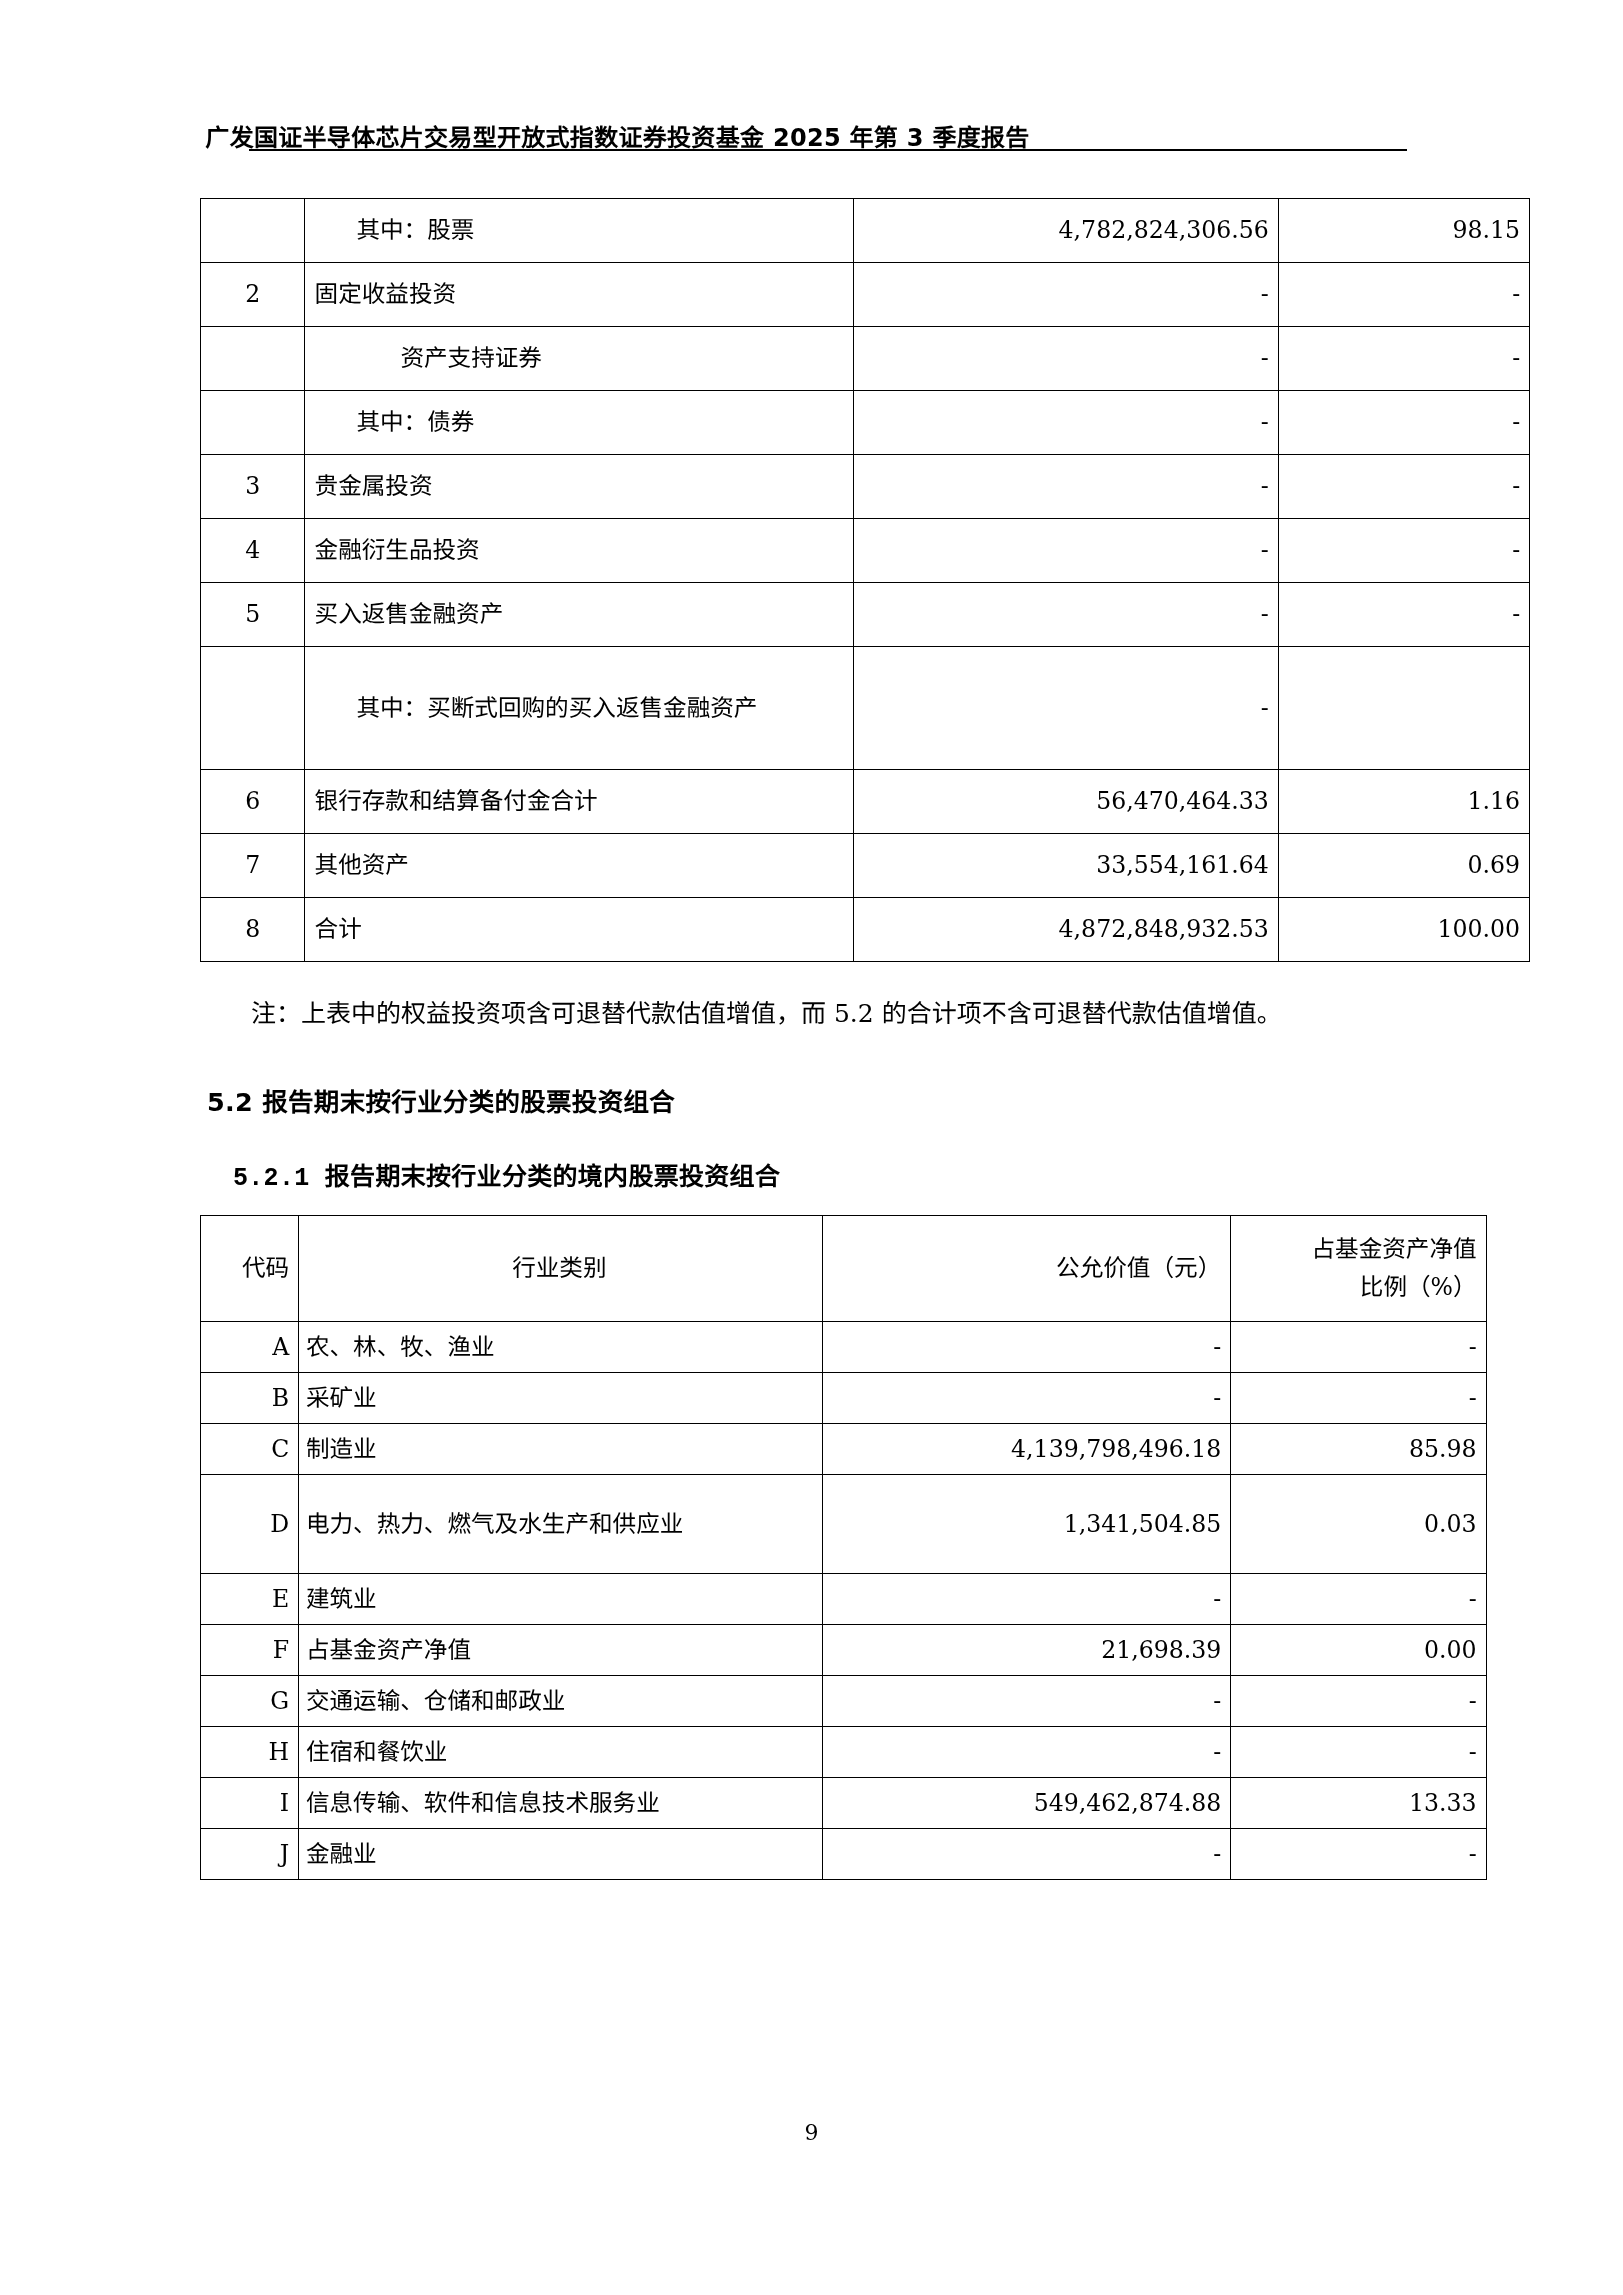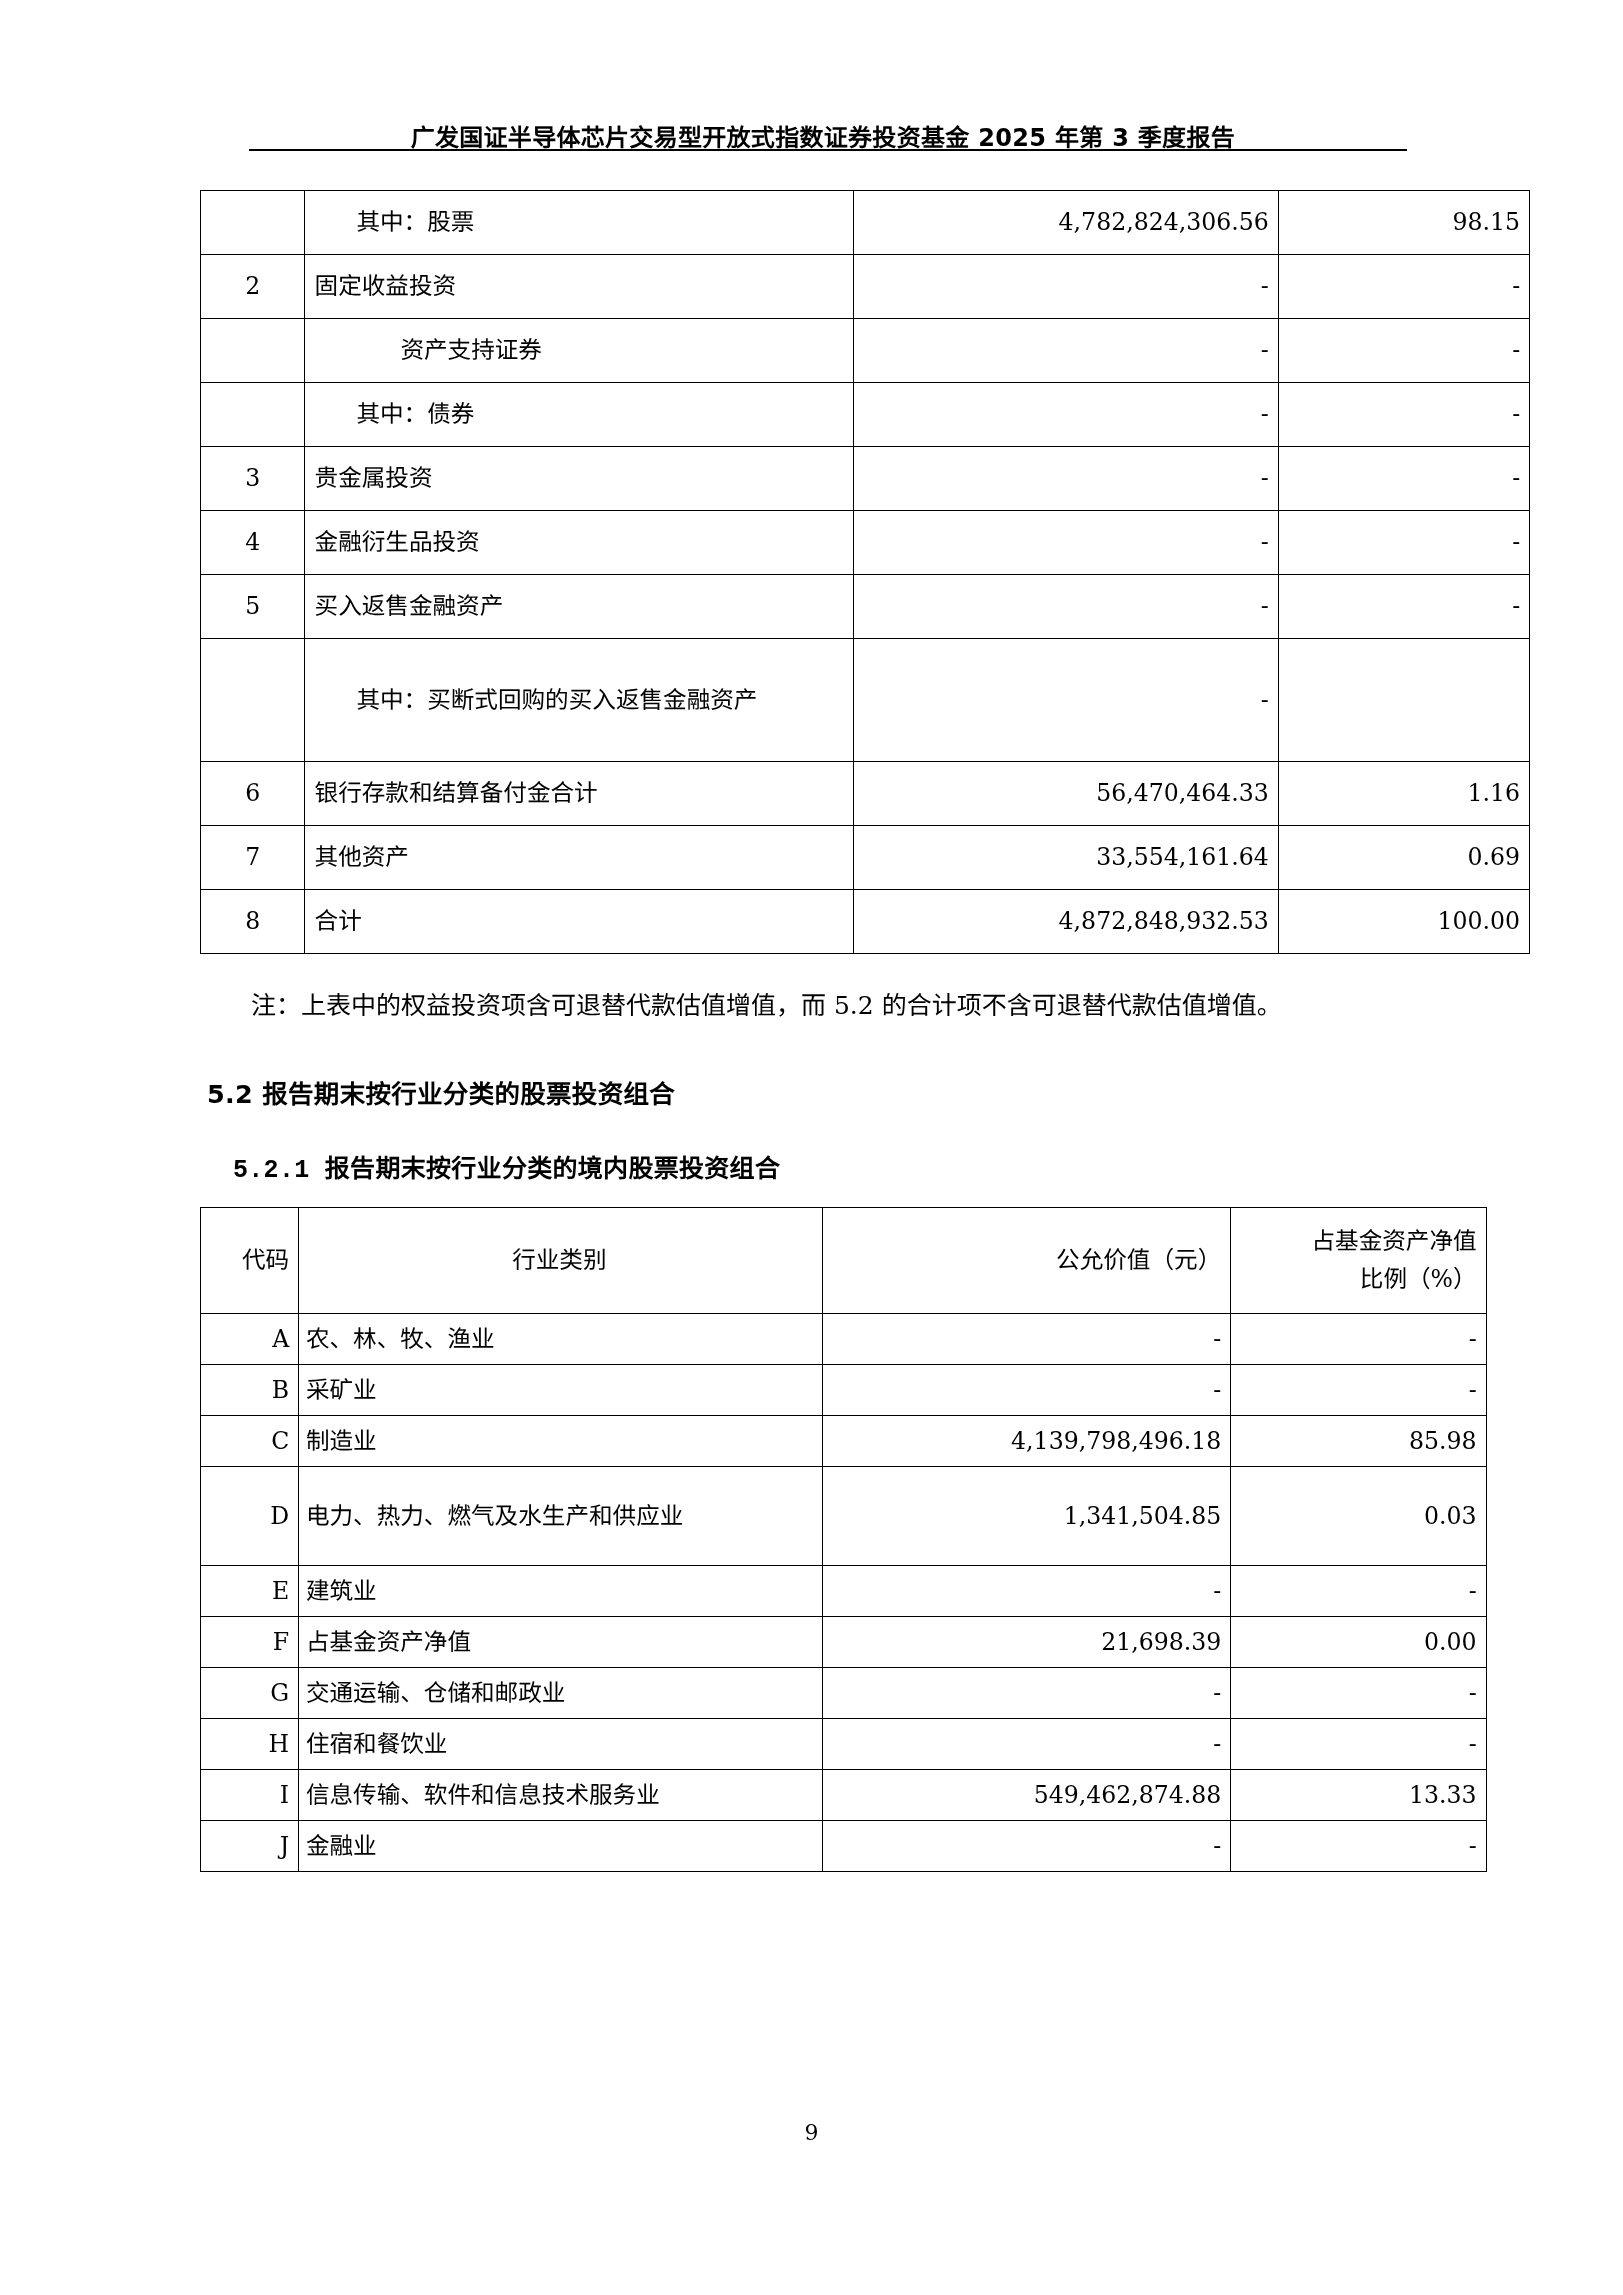--- a/index.html
+++ b/index.html
@@ -30,21 +30,21 @@
     left: 0;
     top: 0;
     width: 1623px;
     height: 164px;
   }
   .header-text {
     position: absolute;
     left: 0;
     top: 118px;
     width: 1451px;
-    text-align: right;
+    text-align: center;
     padding-right: 216px;
     box-sizing: border-box;
     font-size: 24px;
     font-weight: bold;
     font-family: "DejaVu Sans", "Liberation Sans", sans-serif;
     letter-spacing: 0.3px;
     white-space: nowrap;
   }
   .header-rule {
     position: absolute;
@@ -52,21 +52,21 @@
     top: 149px;
     width: 1158px;
     height: 2px;
     background: #000;
   }
 
   
   .content {
     position: absolute;
     left: 200px;
-    top: 190px;
+    top: 198px;
     width: 1211px;
   }
 
   
   table.rpt {
     border-collapse: collapse;
     table-layout: fixed;
     width: 1211px;
     font-size: 23.6px;
     font-family: "DejaVu Serif", "Liberation Serif", serif;

